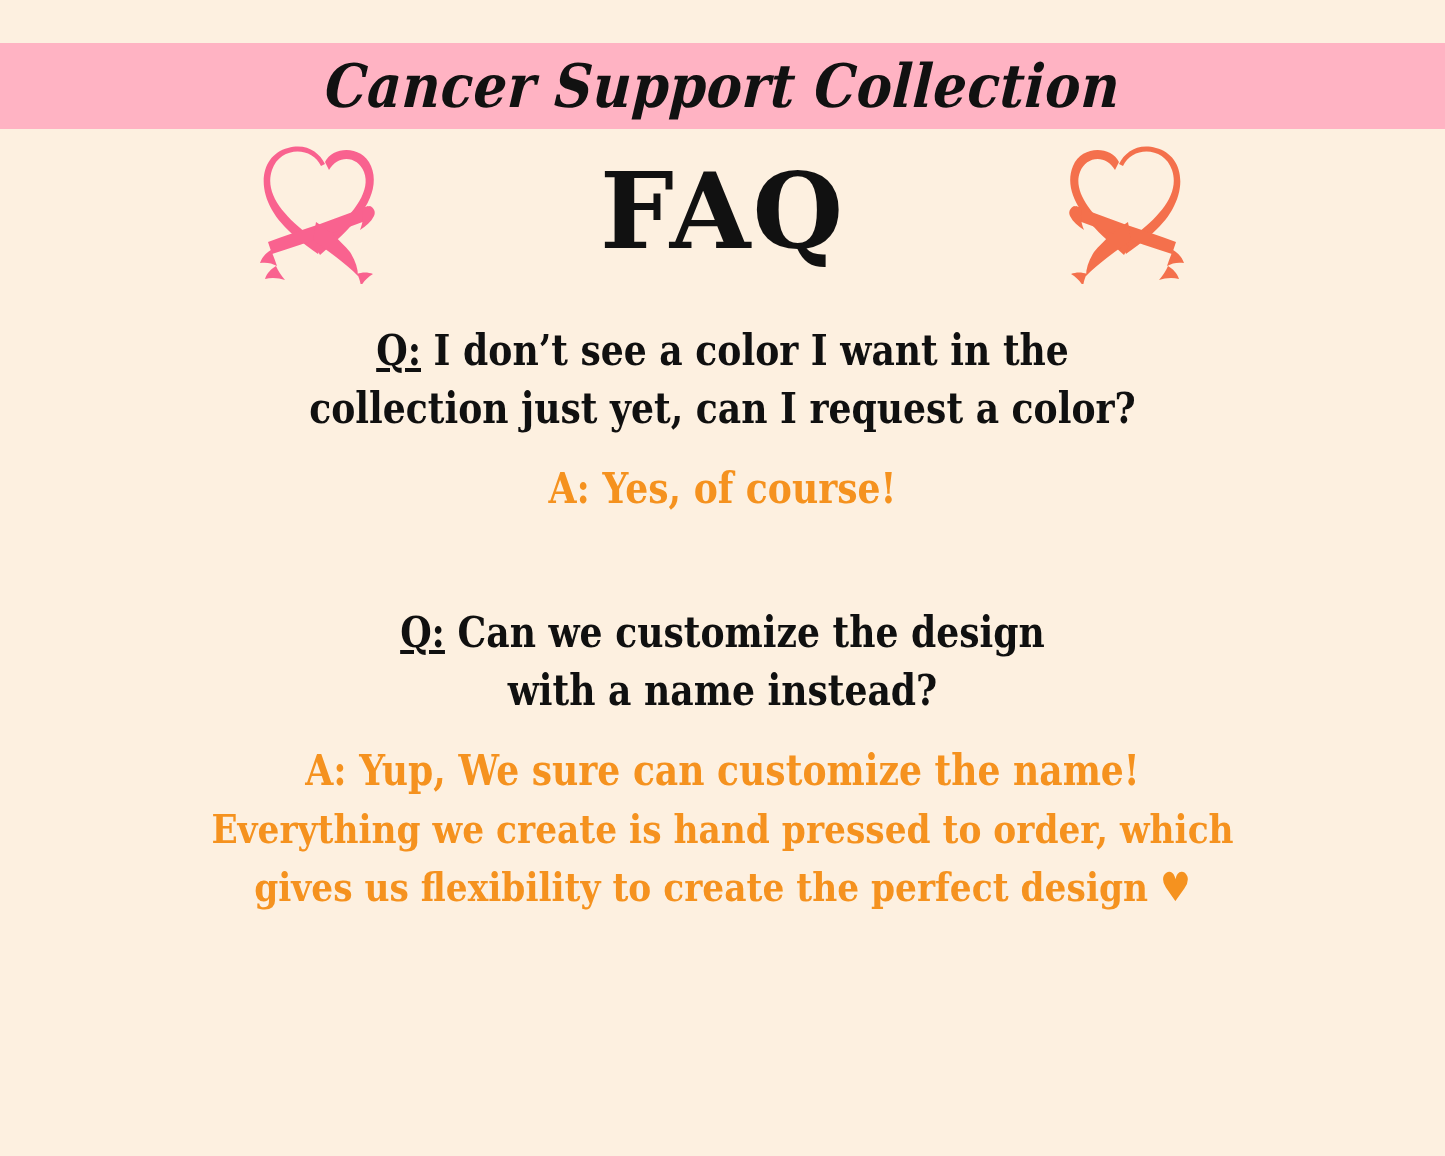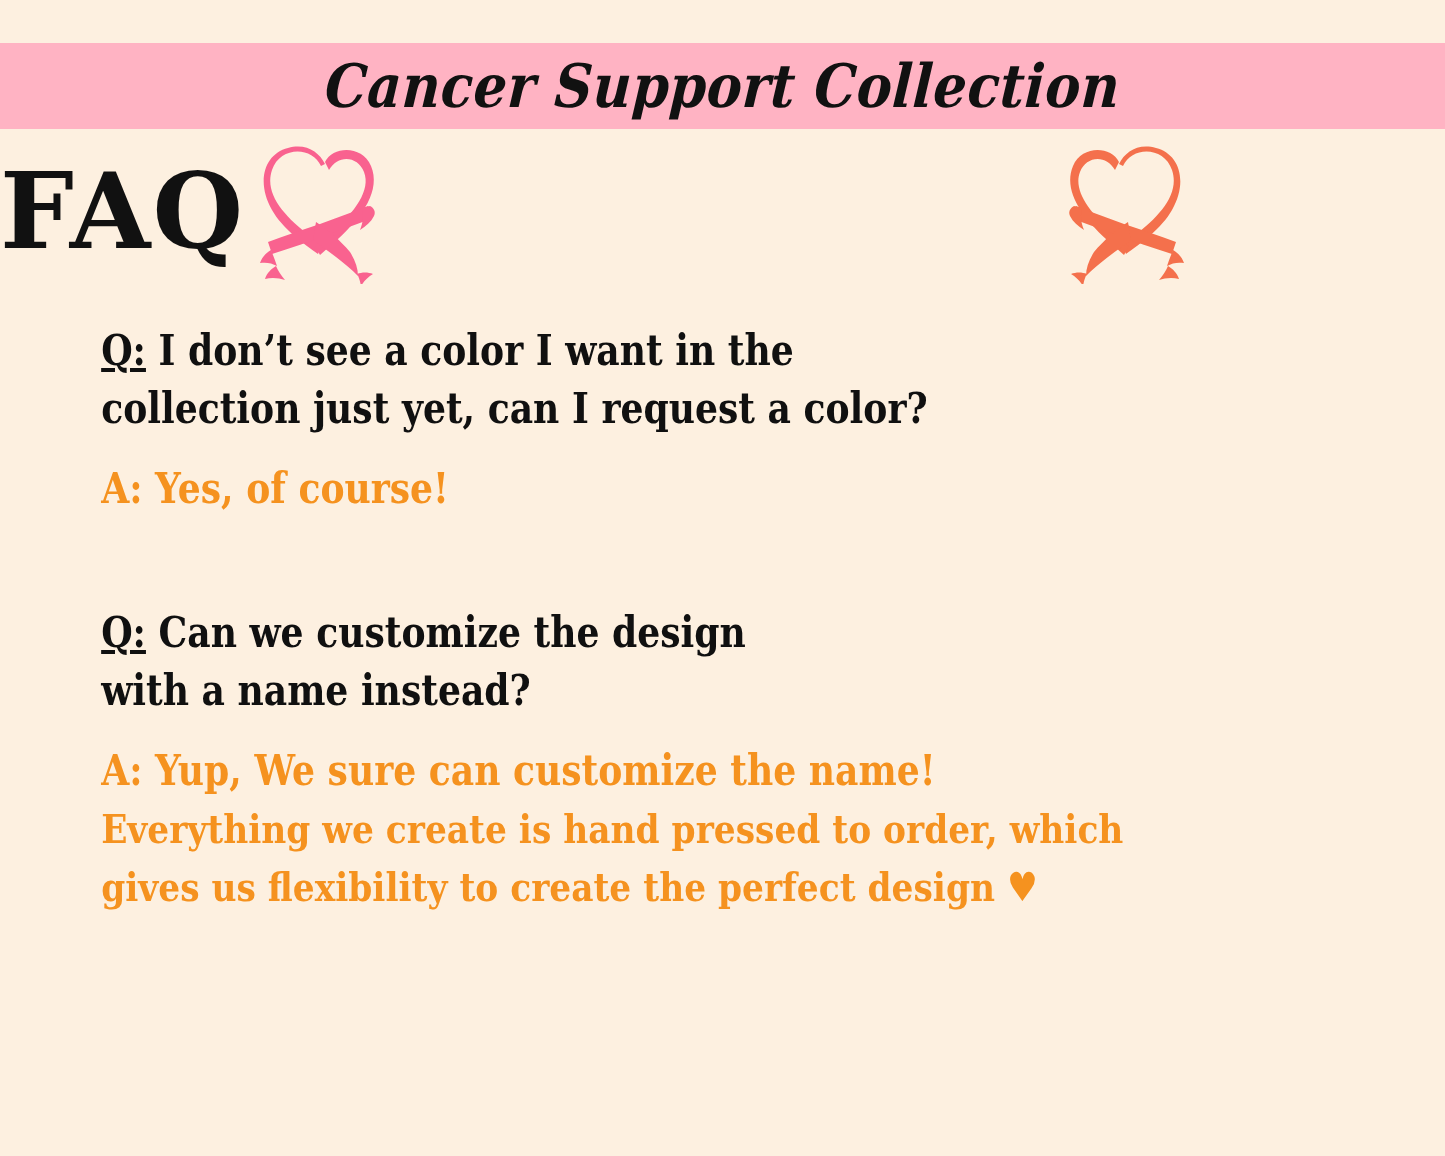--- a/index.html
+++ b/index.html
@@ -54,37 +54,37 @@
   }
   .ribbon-left  { left: 258px; top: 144px; }
   .ribbon-right { left: 1058px; top: 144px; transform: scaleX(-1); }
 
   
   .faq-title {
     position: absolute;
     left: 0;
     top: 157px;
     width: 1445px;
-    text-align: left;
+    text-align: center;
     font-family: "DejaVu Serif", serif;
     font-weight: 700;
     font-size: 104px;
     line-height: 110px;
     color: #111111;
     letter-spacing: 2px;
   }
 
   
   .qa-wrap {
     position: absolute;
     left: 0;
     top: 322px;
     width: 1445px;
   }
-  .block { width: 1445px; }
+  .block { width: 1445px; text-align: center; }
 
   .question {
     font-family: "DejaVu Serif", serif;
     font-weight: 700;
     font-size: 42px;
     line-height: 58px;
     color: #101010;
     transform: scaleX(0.86);
     transform-origin: center;
   }

